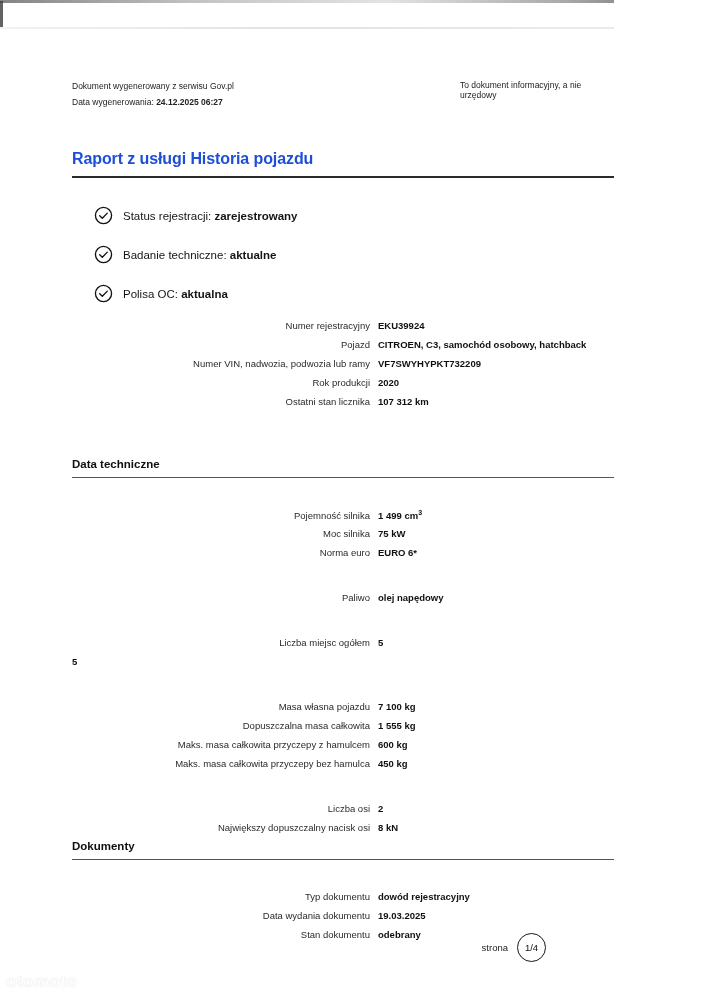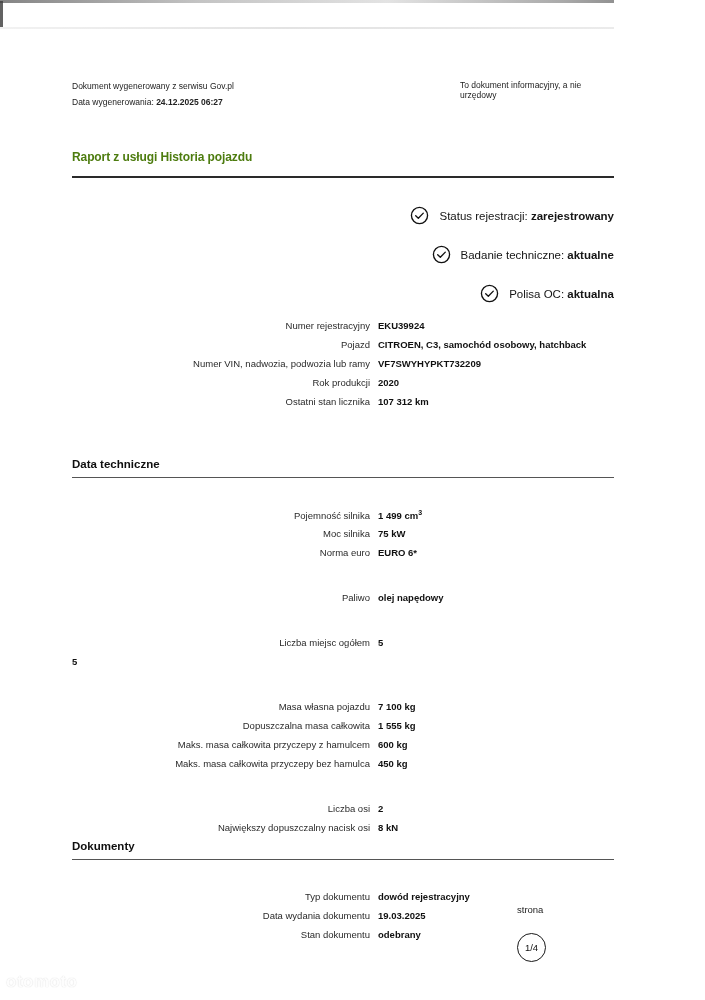--- a/index.html
+++ b/index.html
@@ -69,24 +69,24 @@
     top: 80px;
     font-size: 8.5px;
     color: #222;
   }
 
   
   .doc-title {
     position: absolute;
     left: 72px;
     top: 150px;
-    font-size: 12px;
+    font-size: 16px;
     font-weight: 700;
     letter-spacing: -0.1px;
-    color: #4d7c0f;
+    color: #1d4ed8;
   }
   .rule {
     position: absolute;
     left: 72px;
     width: 560px;
     background: #2a2a2a;
   }
   .rule.thick { height: 2px; }
   .rule.thin  { height: 1px; background: #555; }
 
@@ -94,21 +94,20 @@
   .status-list {
     position: absolute;
     left: 94px;
     top: 196px;
     width: 520px;
   }
   .status-row {
     display: flex;
     align-items: center;
     height: 39px;
-    justify-content: flex-end;
   }
   .check-icon {
     width: 19px;
     height: 19px;
     flex: 0 0 19px;
     margin-right: 10px;
   }
   .status-text {
     font-size: 11.5px;
     color: #151515;
@@ -151,23 +150,22 @@
     font-weight: 700;
     color: #0f0f0f;
   }
 
   
   .footer {
     position: absolute;
     right: 68px;
     bottom: 38px;
     display: flex;
-    align-items: flex-start;
-    gap: 18px;
-    flex-direction: column;
+    align-items: center;
+    gap: 9px;
   }
   .footer-label {
     font-size: 9.5px;
     color: #232323;
   }
   .page-badge {
     width: 27px;
     height: 27px;
     border: 1.6px solid #181818;
     border-radius: 50%;

